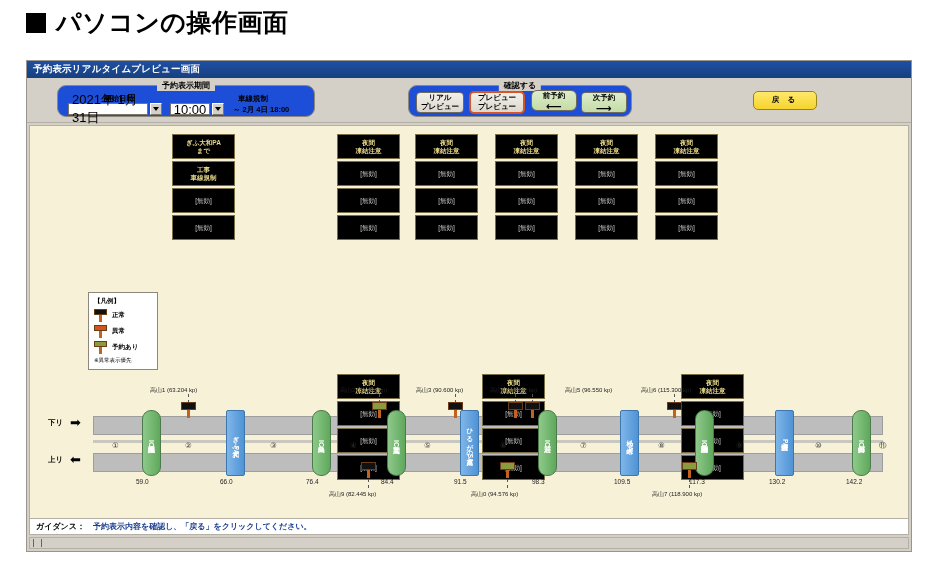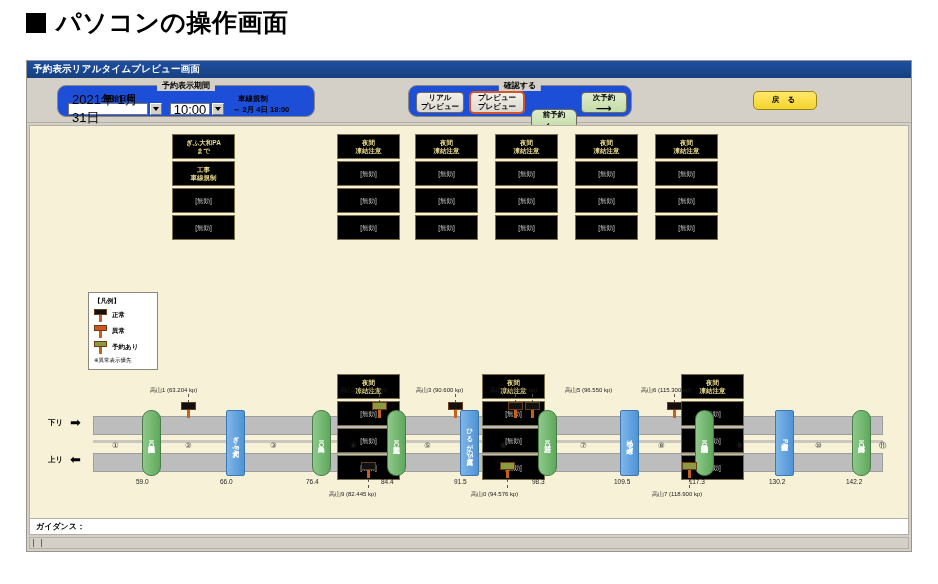--- a/index.html
+++ b/index.html
@@ -205,21 +205,21 @@
       <div class="btn grey" style="left:7px;top:6px;width:48px;height:21px;">
         <span>リアル</span>
         <span>プレビュー</span>
       </div>
 
       <div class="btn sel" style="left:60px;top:5px;width:56px;height:23px;">
         <span>プレビュー</span>
         <span>プレビュー</span>
       </div>
 
-      <div class="btn green" style="left:122px;top:23px;width:46px;height:21px;border-radius:6px;">
+      <div class="btn green" style="left:122px;top:4px;width:46px;height:21px;border-radius:6px;">
         <span>前予約</span>
         <span class="arrow" style="font-size:11px;line-height:6px;">⟵</span>
       </div>
 
       <div class="btn green" style="left:172px;top:6px;width:46px;height:21px;">
         <span>次予約</span>
         <span class="arrow" style="font-size:11px;line-height:6px;">⟶</span>
       </div>
     </div>
 
@@ -523,17 +523,18 @@
             </div>
             <div class="lbl">予約あり</div>
           </div>
         </div>
       <div class="note">※異常表示優先</div>
     </div>
   </div>
 
   <div id="guidance">
     <span class="g1">ガイダンス：</span>
+    <span class="g2">予約表示内容を確認し、「戻る」をクリックしてください。</span>
   </div>
   <div id="statusbar">
     <div class="grip"></div>
   </div>
 </div>
 
 </body></html>

